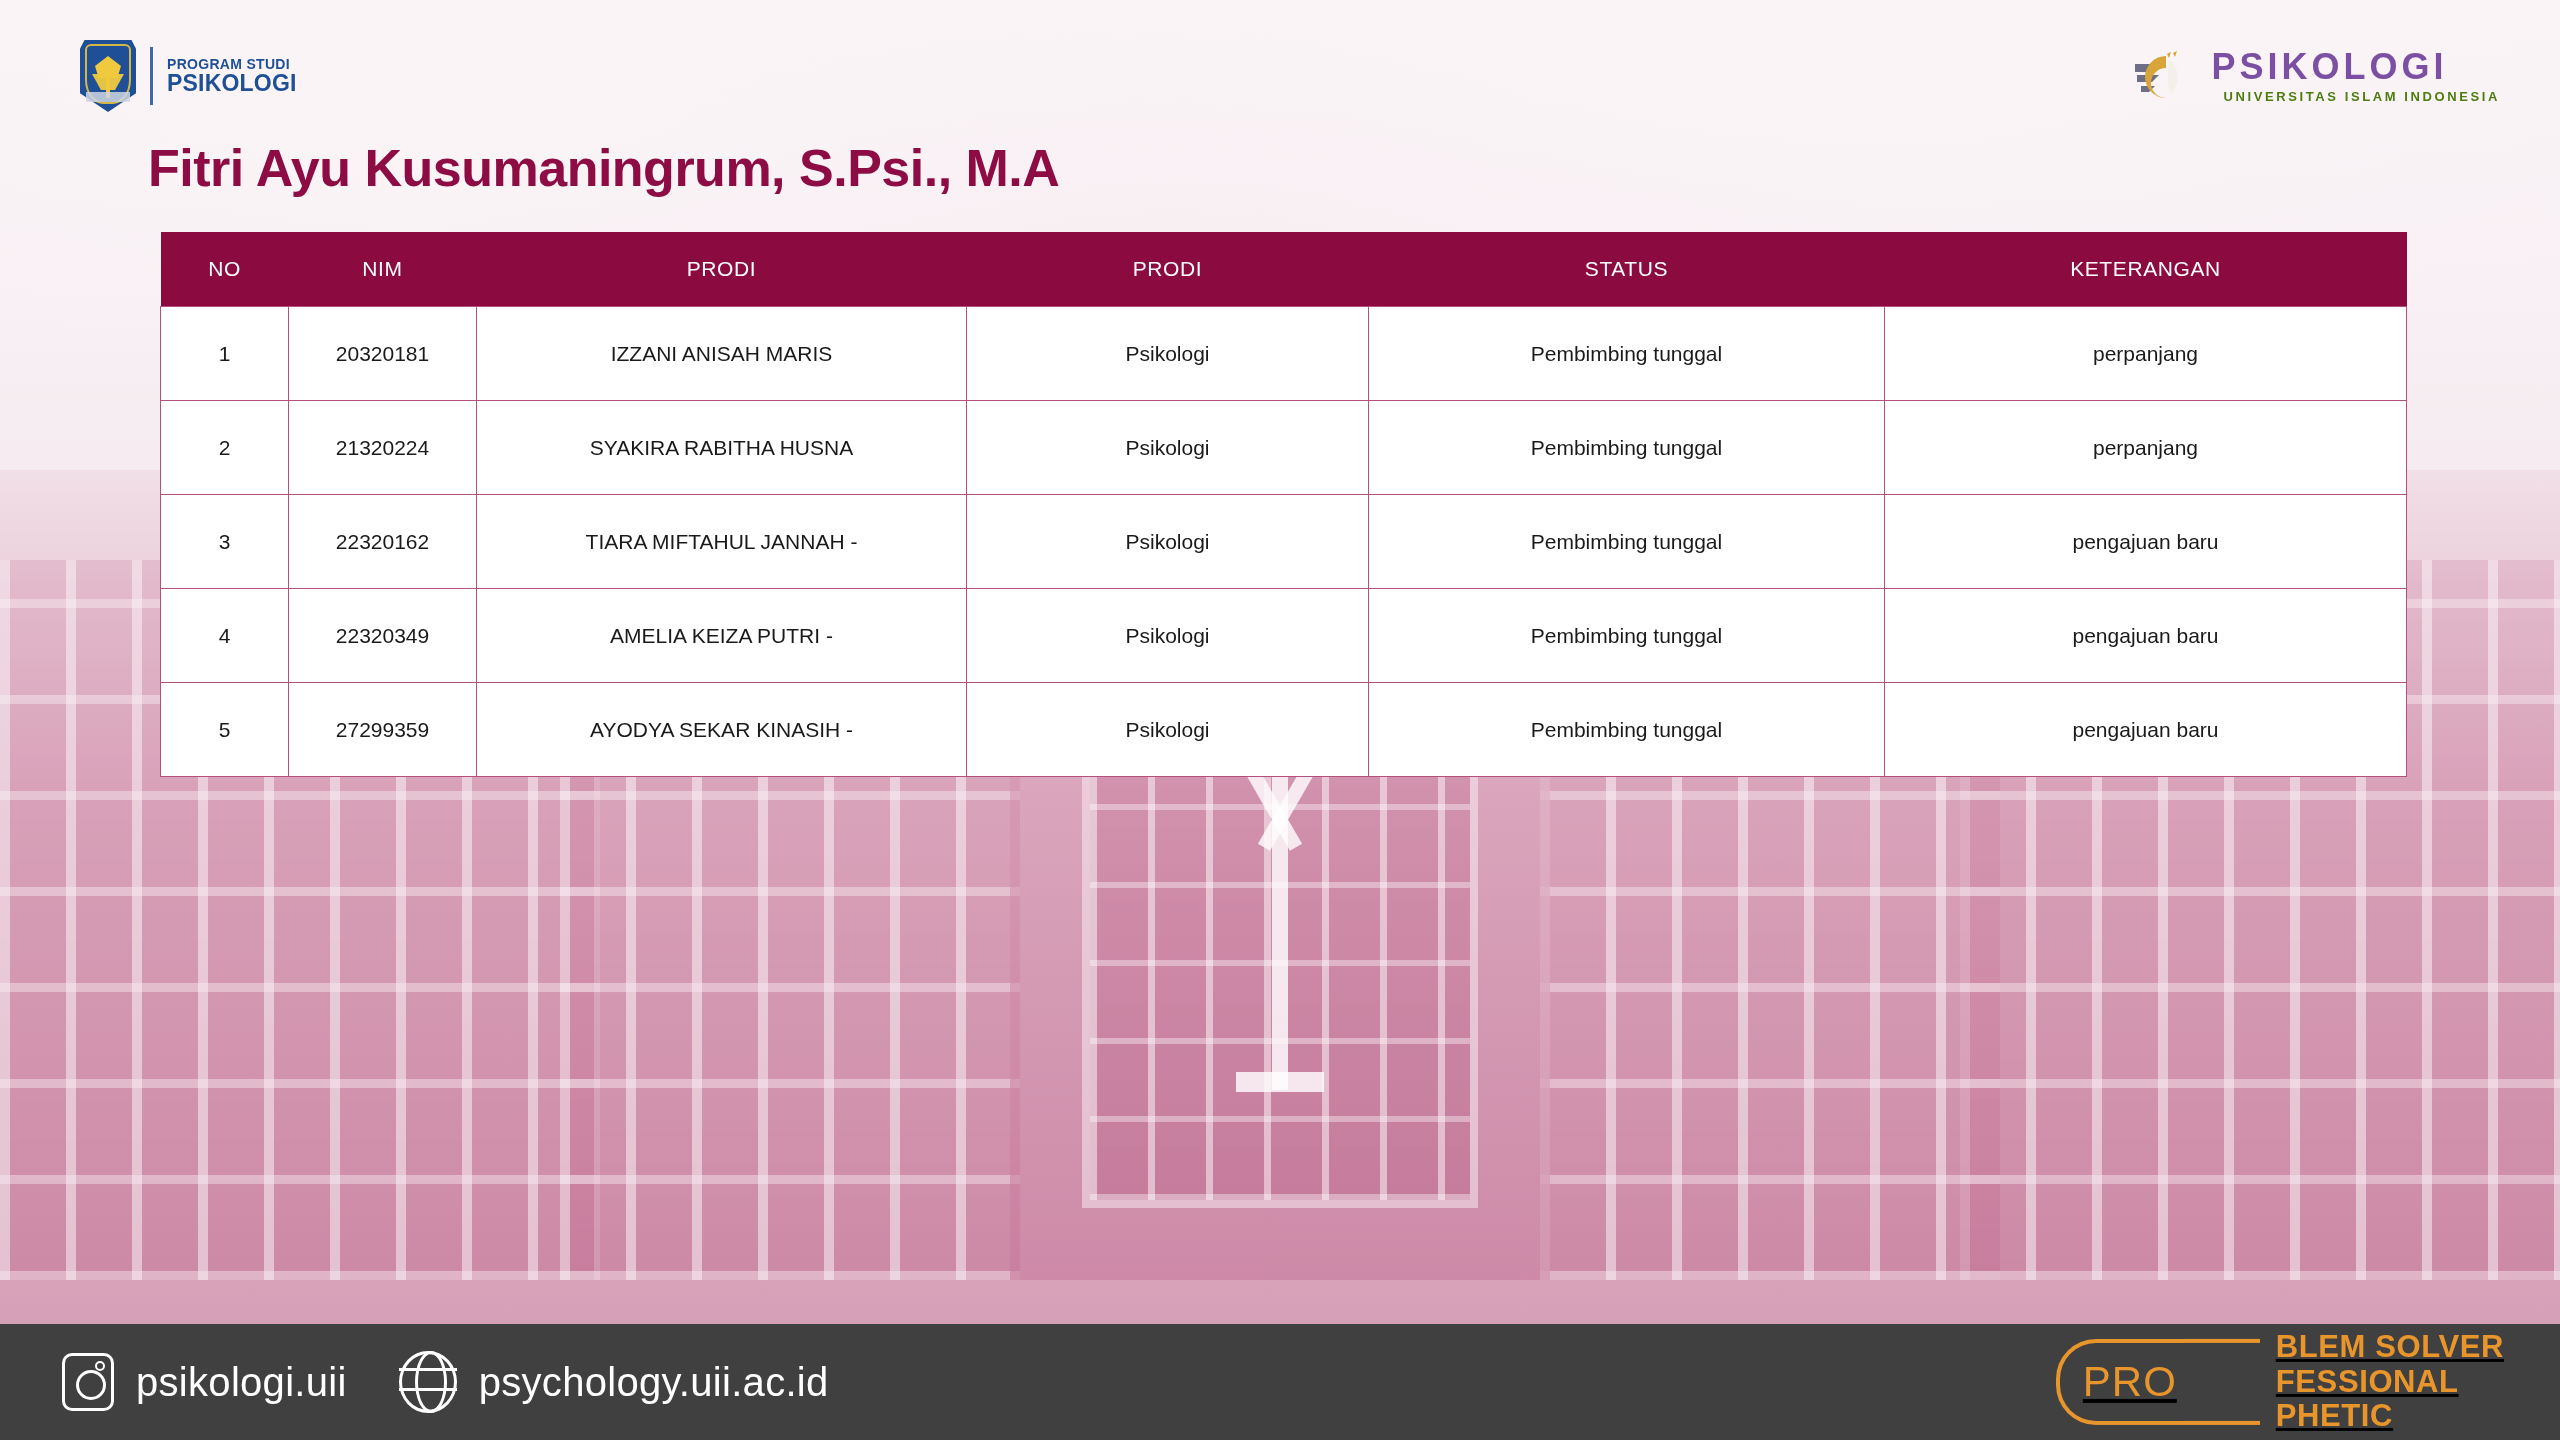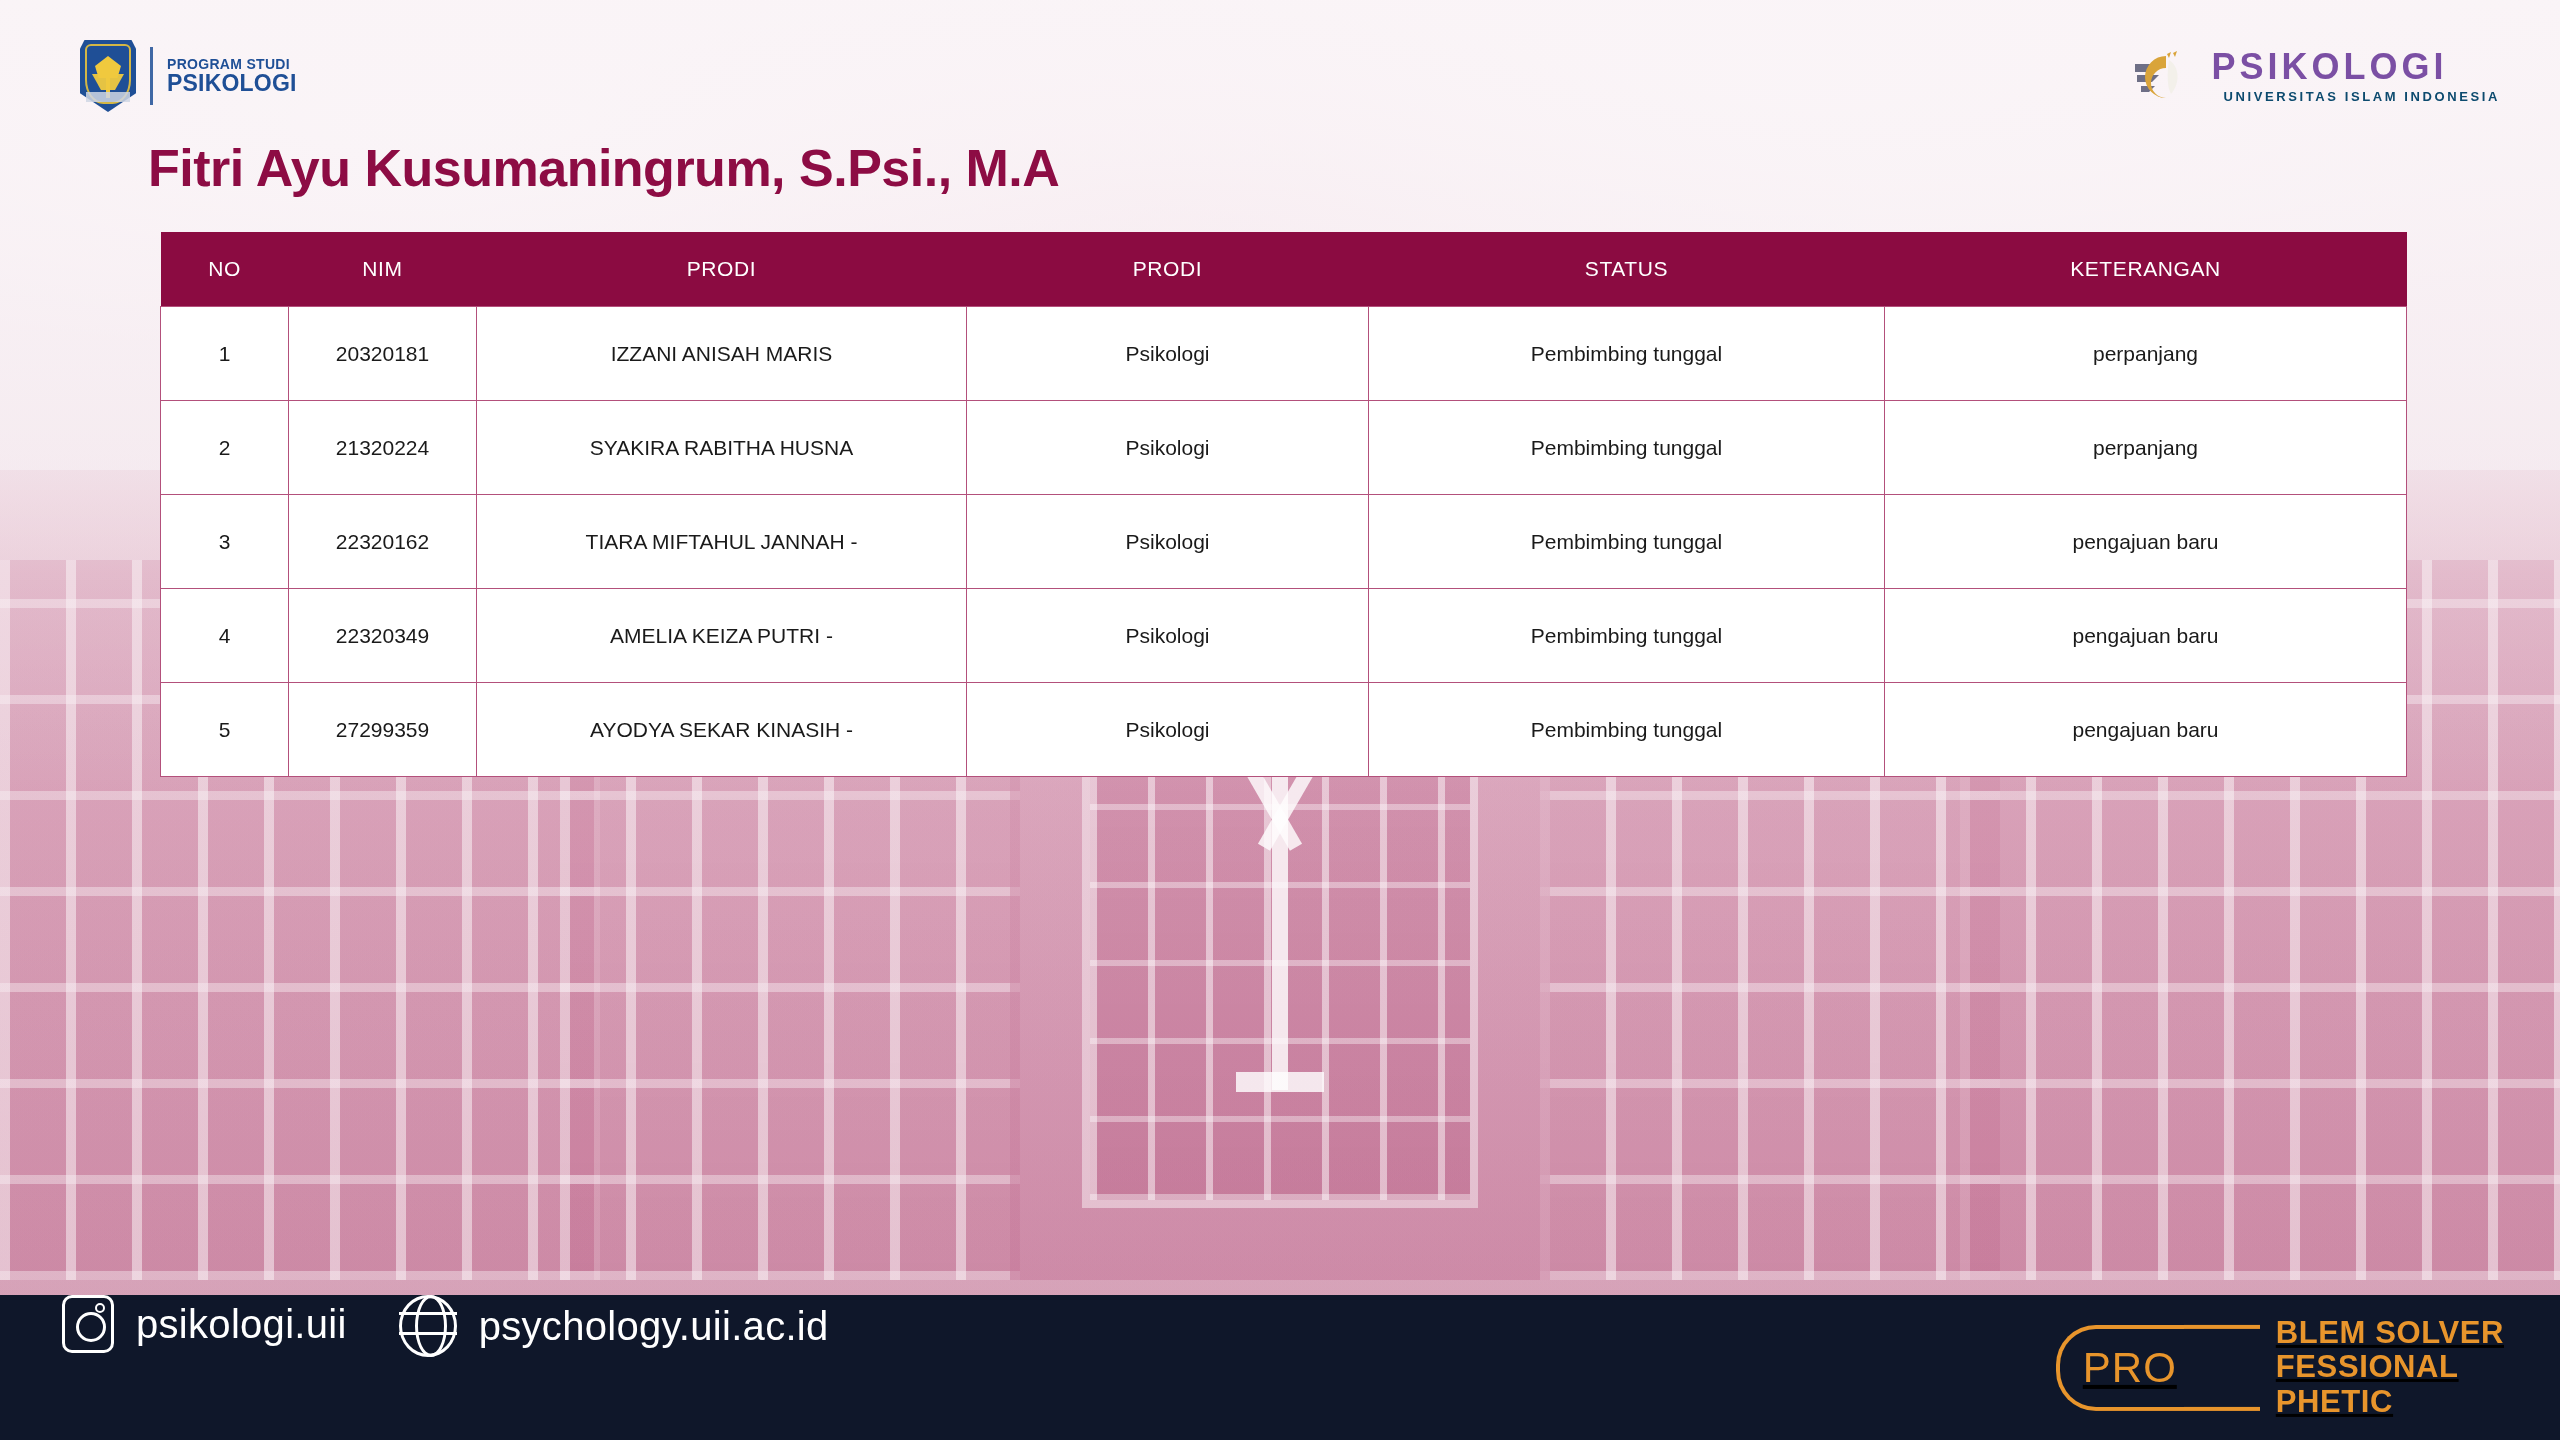--- a/index.html
+++ b/index.html
@@ -120,21 +120,21 @@
   .uii-shield .base { position: absolute; left: 6px; bottom: 10px; right: 6px; height: 10px; background: #cfd6e4; opacity: .85; }
   .uii-divider { width: 3px; height: 58px; background: #1f4f96; opacity: .85; }
   .uii-text { line-height: 1.05; color: #1f4f96; }
   .uii-text .l1 { font-size: 14px; font-weight: 700; letter-spacing: .3px; }
   .uii-text .l2 { font-size: 23px; font-weight: 700; letter-spacing: .2px; }
 
   .psi-logo { position: absolute; right: 60px; top: 48px; display: flex; align-items: center; gap: 12px; }
   .psi-mark { width: 66px; height: 56px; position: relative; }
   .psi-words { line-height: 1; }
   .psi-words .pw1 { font-size: 36px; font-weight: 800; letter-spacing: 4px; color: #7b4fa4; }
-  .psi-words .pw2 { font-size: 13px; font-weight: 700; letter-spacing: 2.6px; color: #0c4a6e; margin-top: 5px; padding-left: 12px; }
+  .psi-words .pw2 { font-size: 13px; font-weight: 700; letter-spacing: 2.6px; color: #4d7c0f; margin-top: 5px; padding-left: 12px; }
 
   
   .page-title {
     position: absolute; left: 148px; top: 138px;
     font-size: 52px; font-weight: 800; color: #8d0c44;
     letter-spacing: -0.5px; white-space: nowrap;
   }
 
   
   .table-wrap { position: absolute; left: 144px; top: 232px; width: 2246px; padding-left: 16px; }
@@ -152,23 +152,23 @@
   table.roster tbody tr td:first-child { border-left: 1px solid #b3507b; }
   col.c-no  { width: 128px; }
   col.c-nim { width: 188px; }
   col.c-nama{ width: 490px; }
   col.c-prodi{ width: 402px; }
   col.c-status{ width: 516px; }
   col.c-ket { width: 522px; }
 
   
   .footer {
-    position: absolute; left: 0; bottom: 0; width: 100%; height: 145px;
-    background: #0f172a;
-    display: flex; align-items: flex-start;
+    position: absolute; left: 0; bottom: 0; width: 100%; height: 116px;
+    background: #404040;
+    display: flex; align-items: center;
   }
   .f-item { display: flex; align-items: center; gap: 22px; color: #ffffff; }
   .f-item.ig { margin-left: 62px; }
   .f-item.web { margin-left: 52px; }
   .f-label { font-size: 40px; font-weight: 400; letter-spacing: .3px; }
   .ig-icon { width: 46px; height: 52px; border: 3px solid #fff; border-radius: 10px; position: relative; }
   .ig-icon::before { content:""; position:absolute; left:50%; top:50%; width:24px; height:24px; margin:-12px 0 0 -12px; border:3px solid #fff; border-radius:50%; }
   .ig-icon::after { content:""; position:absolute; right:6px; top:5px; width:6px; height:6px; border:2px solid #fff; border-radius:50%; }
   .globe-icon { width: 52px; height: 56px; border: 3px solid #fff; border-radius: 50%; position: relative; }
   .globe-icon::before { content:""; position:absolute; left:50%; top:-3px; bottom:-3px; width:26px; margin-left:-13px; border:3px solid #fff; border-radius:50%; }

